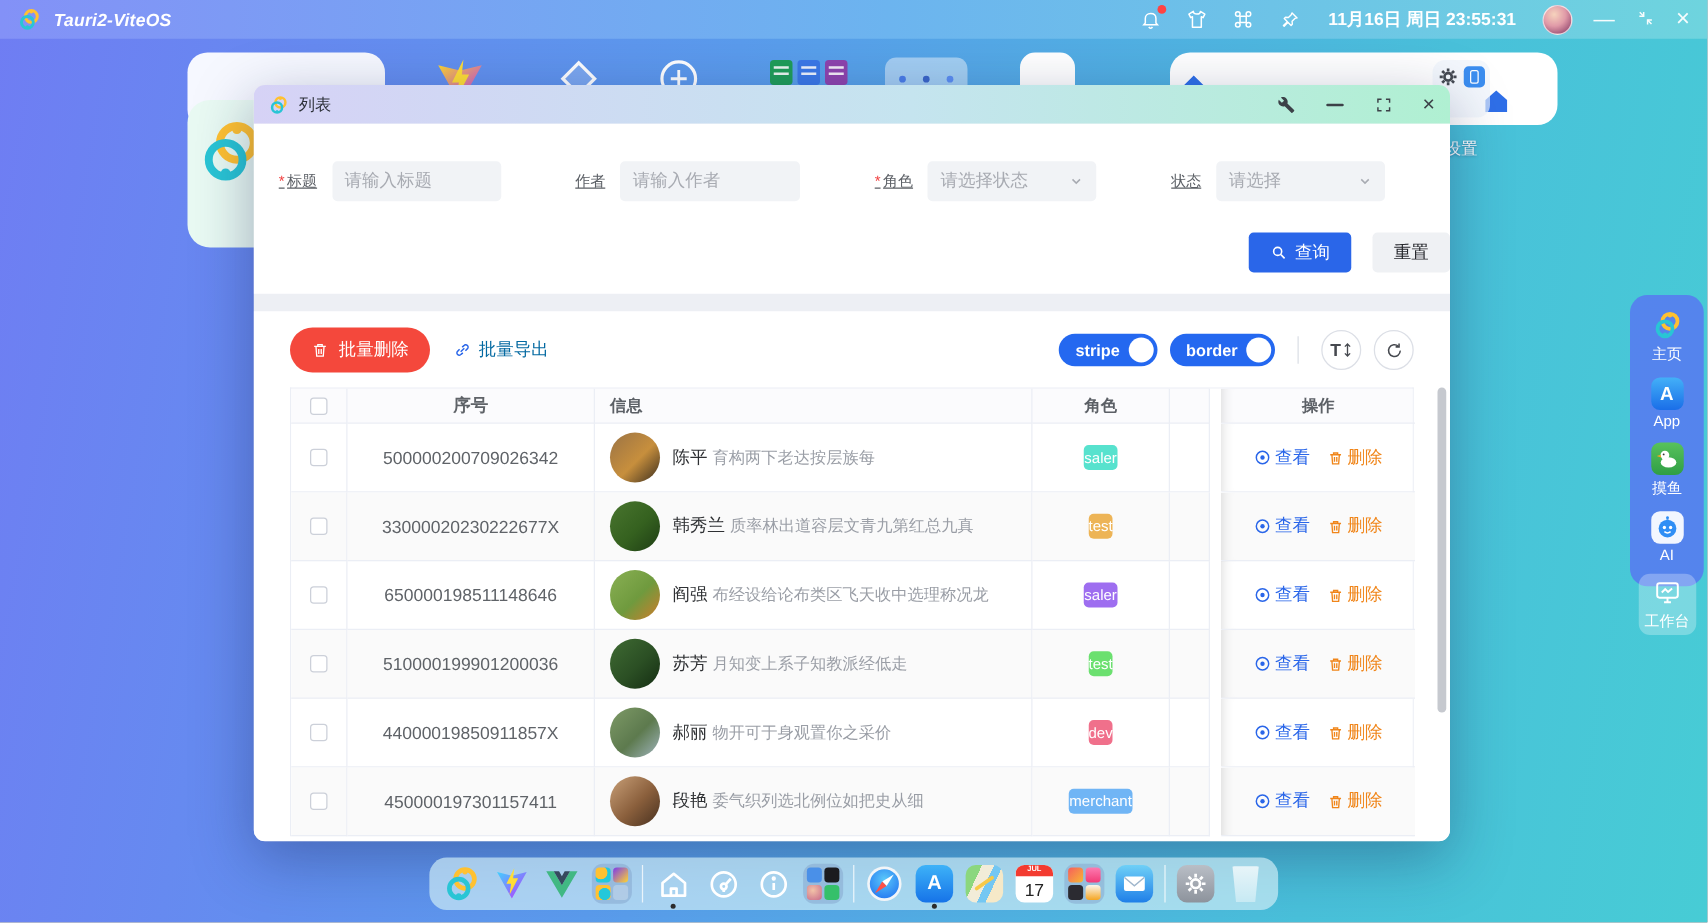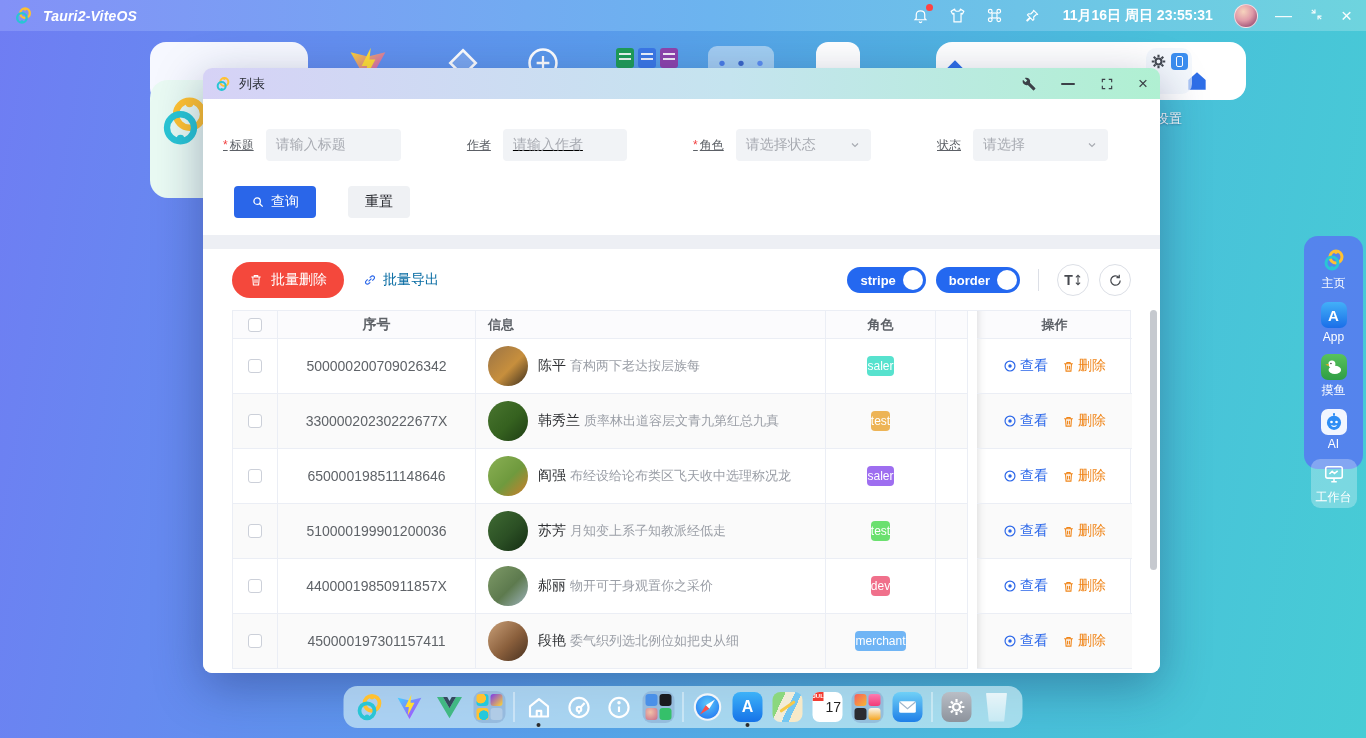--- a/index.html
+++ b/index.html
@@ -52,24 +52,24 @@
   .win-body { flex:1; display:flex; flex-direction:column; position:relative; }
 
   
   .form-card { background:#fff; height:136px; flex:0 0 136px; position:relative; }
   .fields { position:absolute; top:30px; left:20px; right:52px; display:flex; justify-content:space-between; }
   .field { display:flex; align-items:center; gap:12px; }
   .flabel { font-size:12px; color:#5c6066; white-space:nowrap;text-decoration:underline; }
   .star { color:#f13f3f; font-style:normal; margin-right:2px; }
   .finput { background:#f1f3f6; border-radius:4px; height:32px; width:135px; display:flex; align-items:center;
             padding:0 10px; cursor:text; }
-  .finput.w144 { width:124px;text-decoration:underline; }
+  .finput.w144 { width:144px; }
   .finput.select { cursor:pointer; }
   .ph { color:#a8abb2; font-size:14px; flex:1; white-space:nowrap; }
-  .form-btns { position:absolute; top:87px; left:0; right:0; display:flex; justify-content:flex-start; gap:32px;padding-left:31px; }
+  .form-btns { position:absolute; top:87px; left:0; right:0; display:flex; justify-content:flex-end; gap:17px; }
   .btn { height:32px; border:none; border-radius:4px; font-size:14px; display:inline-flex; align-items:center; gap:6px; cursor:pointer; font-family:inherit; }
   .btn-primary { background:#2a66e9; color:#fff; padding:0 17px; }
   .btn-plain { background:#eff1f4; color:#24262b; padding:0 17px; }
 
   
   .table-card { background:#fff; margin-top:14px; flex:1; padding:0 29px; position:relative; }
   .toolbar { margin-top:13px; height:36px; display:flex; align-items:center; }
   .btn-danger { background:#f4483c; color:#fff; height:36px; border-radius:18px; padding:0 17px; font-size:14px;
                 display:inline-flex; align-items:center; gap:8px; border:none; cursor:pointer; font-family:inherit; }
   .link-export { color:#0369a1; font-size:14px; display:inline-flex; align-items:center; gap:6px; margin-left:19px; cursor:pointer; }
@@ -122,21 +122,21 @@
 
   
   .dock { position:absolute; left:50%; transform:translateX(-50%); bottom:10px; height:42px; z-index:60;
           display:flex; align-items:center; gap:8px; padding:4px 10px; border-radius:14px; background:rgba(208,238,246,.68); }
   .ditem { width:32px; height:32px; position:relative; display:flex; align-items:center; justify-content:center; cursor:pointer; }
   .ddot { position:absolute; bottom:-4px; left:50%; transform:translateX(-50%); width:4px; height:4px; border-radius:50%; background:#2c2c2c; }
   .dock-div { width:1px; height:30px; background:rgba(255,255,255,.75); }
   .rsq { border-radius:8px; width:30px; height:30px; display:flex; align-items:center; justify-content:center; }
   .grp { border-radius:9px; background:rgba(132,164,203,.5); display:grid; grid-template-columns:12px 12px; gap:2px; padding:3px; }
   .grp i { width:12px; height:12px; border-radius:3px; display:block; }
-  .cal { background:#fff; width:30px; height:30px; border-radius:7px; overflow:hidden; display:flex; flex-direction:row; }
+  .cal { background:#fff; width:30px; height:30px; border-radius:7px; overflow:hidden; display:flex; flex-direction:column; }
   .cal-top { background:#f33b30; color:#fff; font-size:6px; font-weight:bold; text-align:center; line-height:9px; height:9px; }
   .cal-day { flex:1; display:flex; align-items:center; justify-content:center; font-size:14px; color:#222; }
   .trash { width:24px; height:29px; background:linear-gradient(180deg,rgba(255,255,255,.75),rgba(255,255,255,.38));
            clip-path:polygon(6% 0,94% 0,82% 100%,18% 100%); border-radius:3px; }
 </style>
 </head>
 <body>
 
 <div class="stage">
   <div class="desktop"></div>

